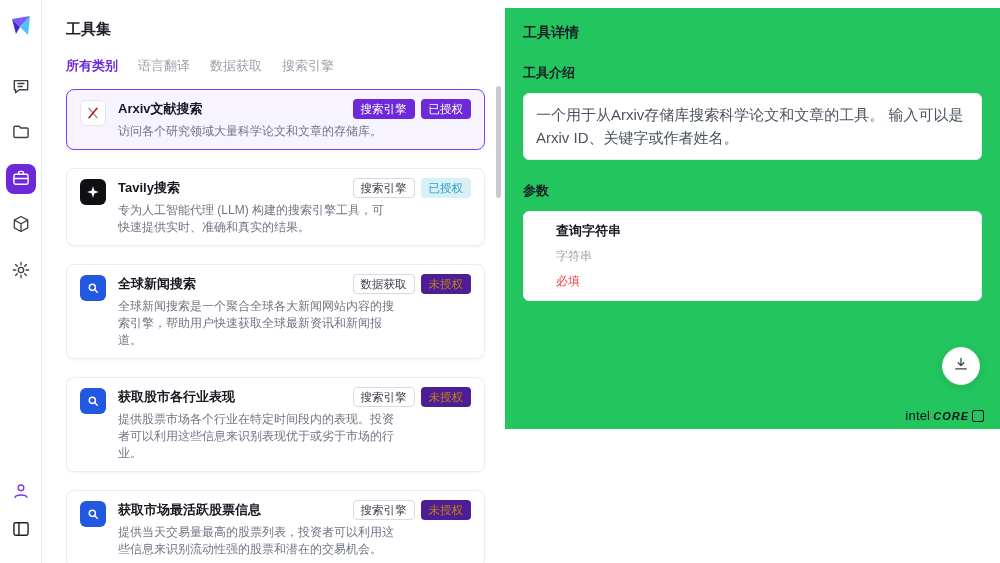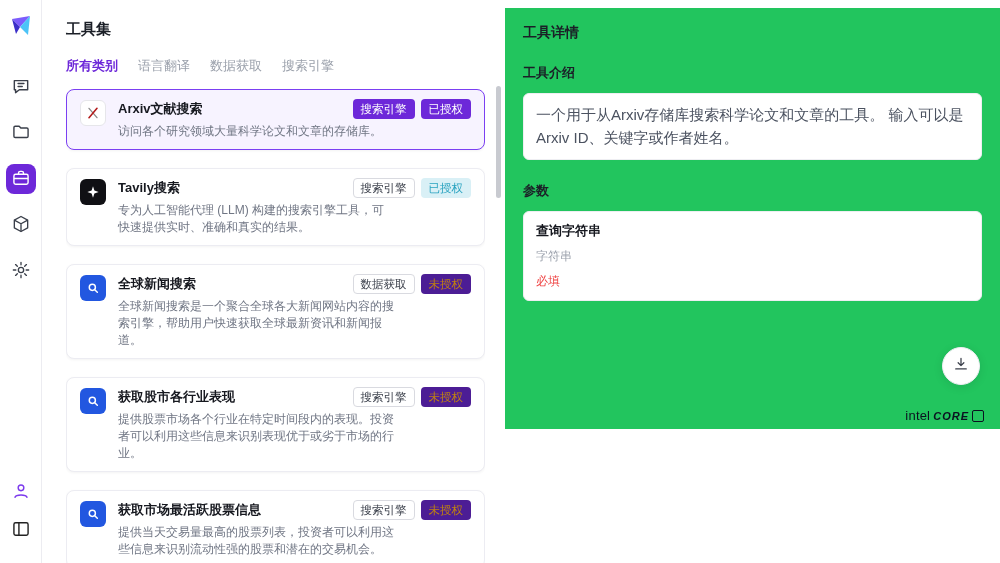--- a/index.html
+++ b/index.html
@@ -89,21 +89,21 @@
   }
   .detail-title { font-size:14px; font-weight:bold; margin-bottom:22px; }
   .section-title { font-size:13px; font-weight:bold; margin-bottom:11px; }
   .panel-card {
     background:#fff; border:1px solid #eeeef2; border-radius:6px;
     padding:10px 12px; margin-bottom:22px;
   }
   .intro-text { font-size:15px; color:#4b5260; line-height:1.5; }
   .param-head { display:flex; align-items:baseline; gap:8px;flex-direction:column; }
   .param-name { font-size:13px; font-weight:bold; color:#16181f; }
-  .param-type { font-size:12px; color:#9aa0ab; }
+  .param-type { font-size:12px; color:#9aa0ab;margin-left:20px; }
   .param-required { font-size:12px; color:#ef4444; }
   .param-desc { font-size:12px; color:#707684; margin-top:8px; }
 
   .fab {
     position:absolute; right:20px; bottom:44px; width:38px; height:38px;
     border-radius:50%; background:#fff; border:1px solid #ededf2;
     box-shadow:0 2px 10px rgba(17,17,26,.10);
     display:flex; align-items:center; justify-content:center; cursor:pointer;
   }
   .intel-logo {

